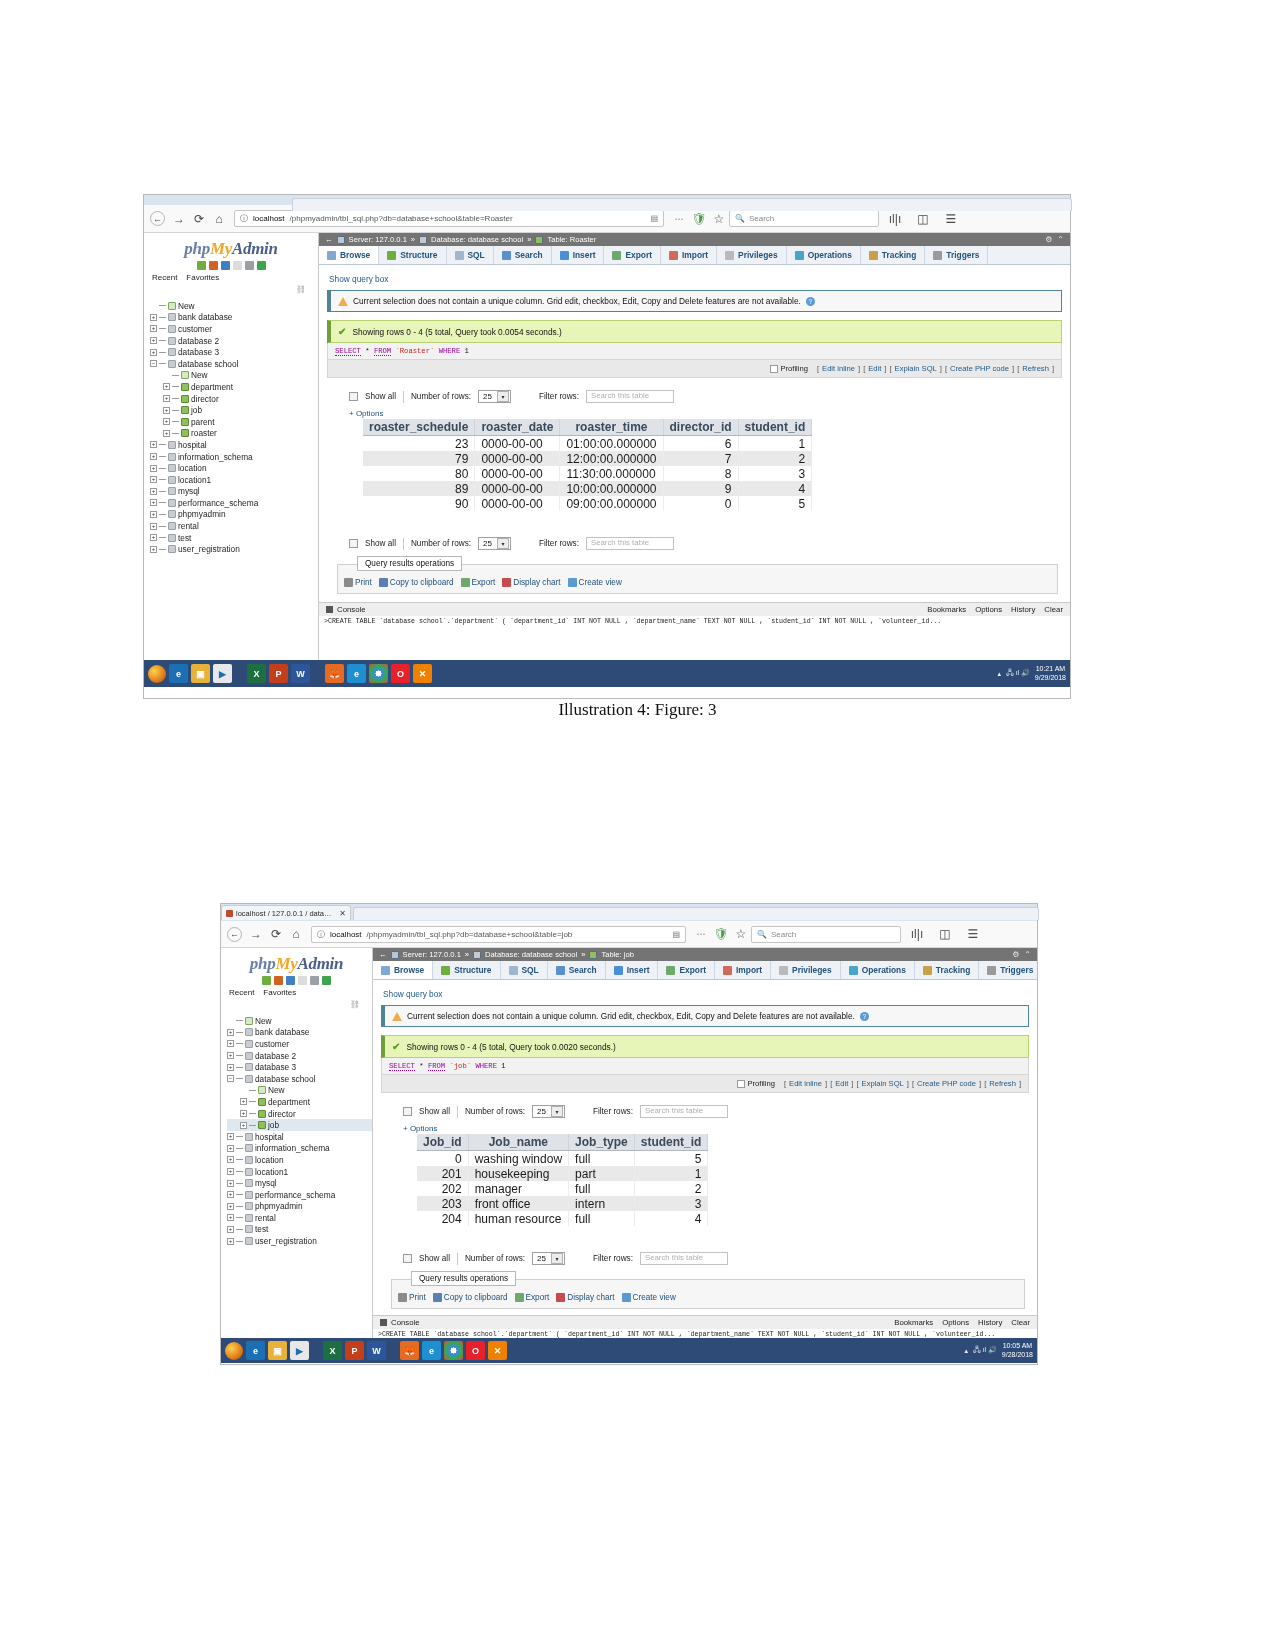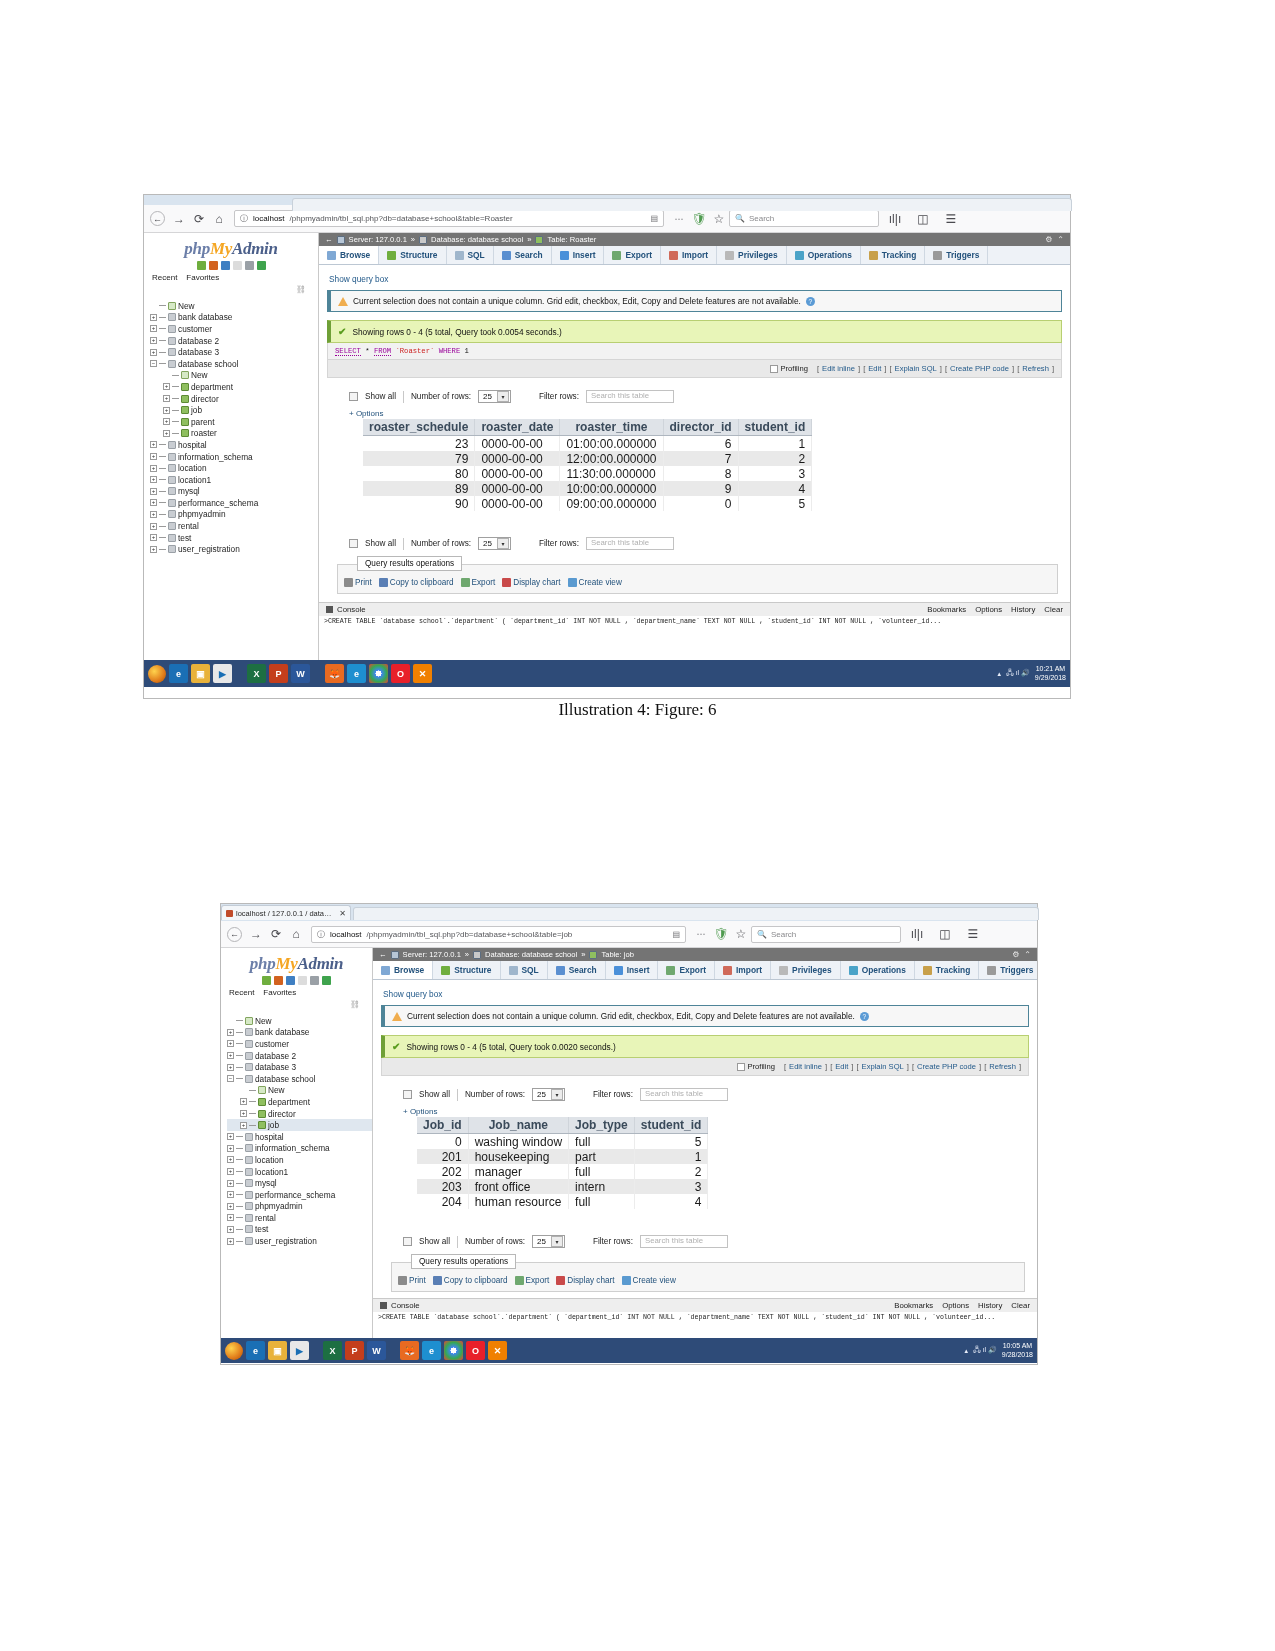--- a/index.html
+++ b/index.html
@@ -723,21 +723,21 @@
       <span>▴</span>
       <span>🖧 ıl 🔊</span>
       <span class="tb-clock">
         <div>10:21 AM</div>
         <div>9/29/2018</div>
       </span>
     </span>
   </div>
 </div>
 
-<div class="caption" style="top:700px; left:0;">Illustration 4: Figure: 6</div>
+<div class="caption" style="top:700px; left:0;">Illustration 4: Figure: 3</div>
 
 <div class="win" style="left:220px; top:903px; width:818px; height:462px; border:1px solid #b9b9b9;">
 
   <div class="tabstrip" style="height:17px;">
     <div class="tab" style="width:130px;">
       <span class="tab-fav"></span>
       <span style="overflow:hidden; text-overflow:ellipsis;">localhost / 127.0.0.1 / database</span>
       <span class="tab-close">✕</span>
     </div>
     <div class="tab-rest" style="left:132px; width:686px;"></div>
@@ -981,20 +981,28 @@
 
         <div class="alert-warn">
           <span class="tri"></span>
           <span>Current selection does not contain a unique column. Grid edit, checkbox, Edit, Copy and Delete features are not available.</span>
           <span class="help-o">?</span>
         </div>
 
         <div class="alert-ok">
           <span class="check">✔</span>
           <span>Showing rows 0 - 4 (5 total, Query took 0.0020 seconds.)</span>
+        </div>
+        <div class="sqlline">
+          <span class="kw">SELECT</span>
+          <span class="num">*</span>
+          <span class="kw">FROM</span>
+          <span class="lit">`job`</span>
+          <span class="kw2">WHERE</span>
+          <span class="num">1</span>
         </div>
         <div class="profiling-bar">
           <span class="cb"></span>
           <span class="lbl">Profiling</span>
           <span class="sep">[</span>
             <span class="lk">Edit inline</span>
             <span class="sep">]</span>
           <span class="sep">[</span>
             <span class="lk">Edit</span>
             <span class="sep">]</span>

